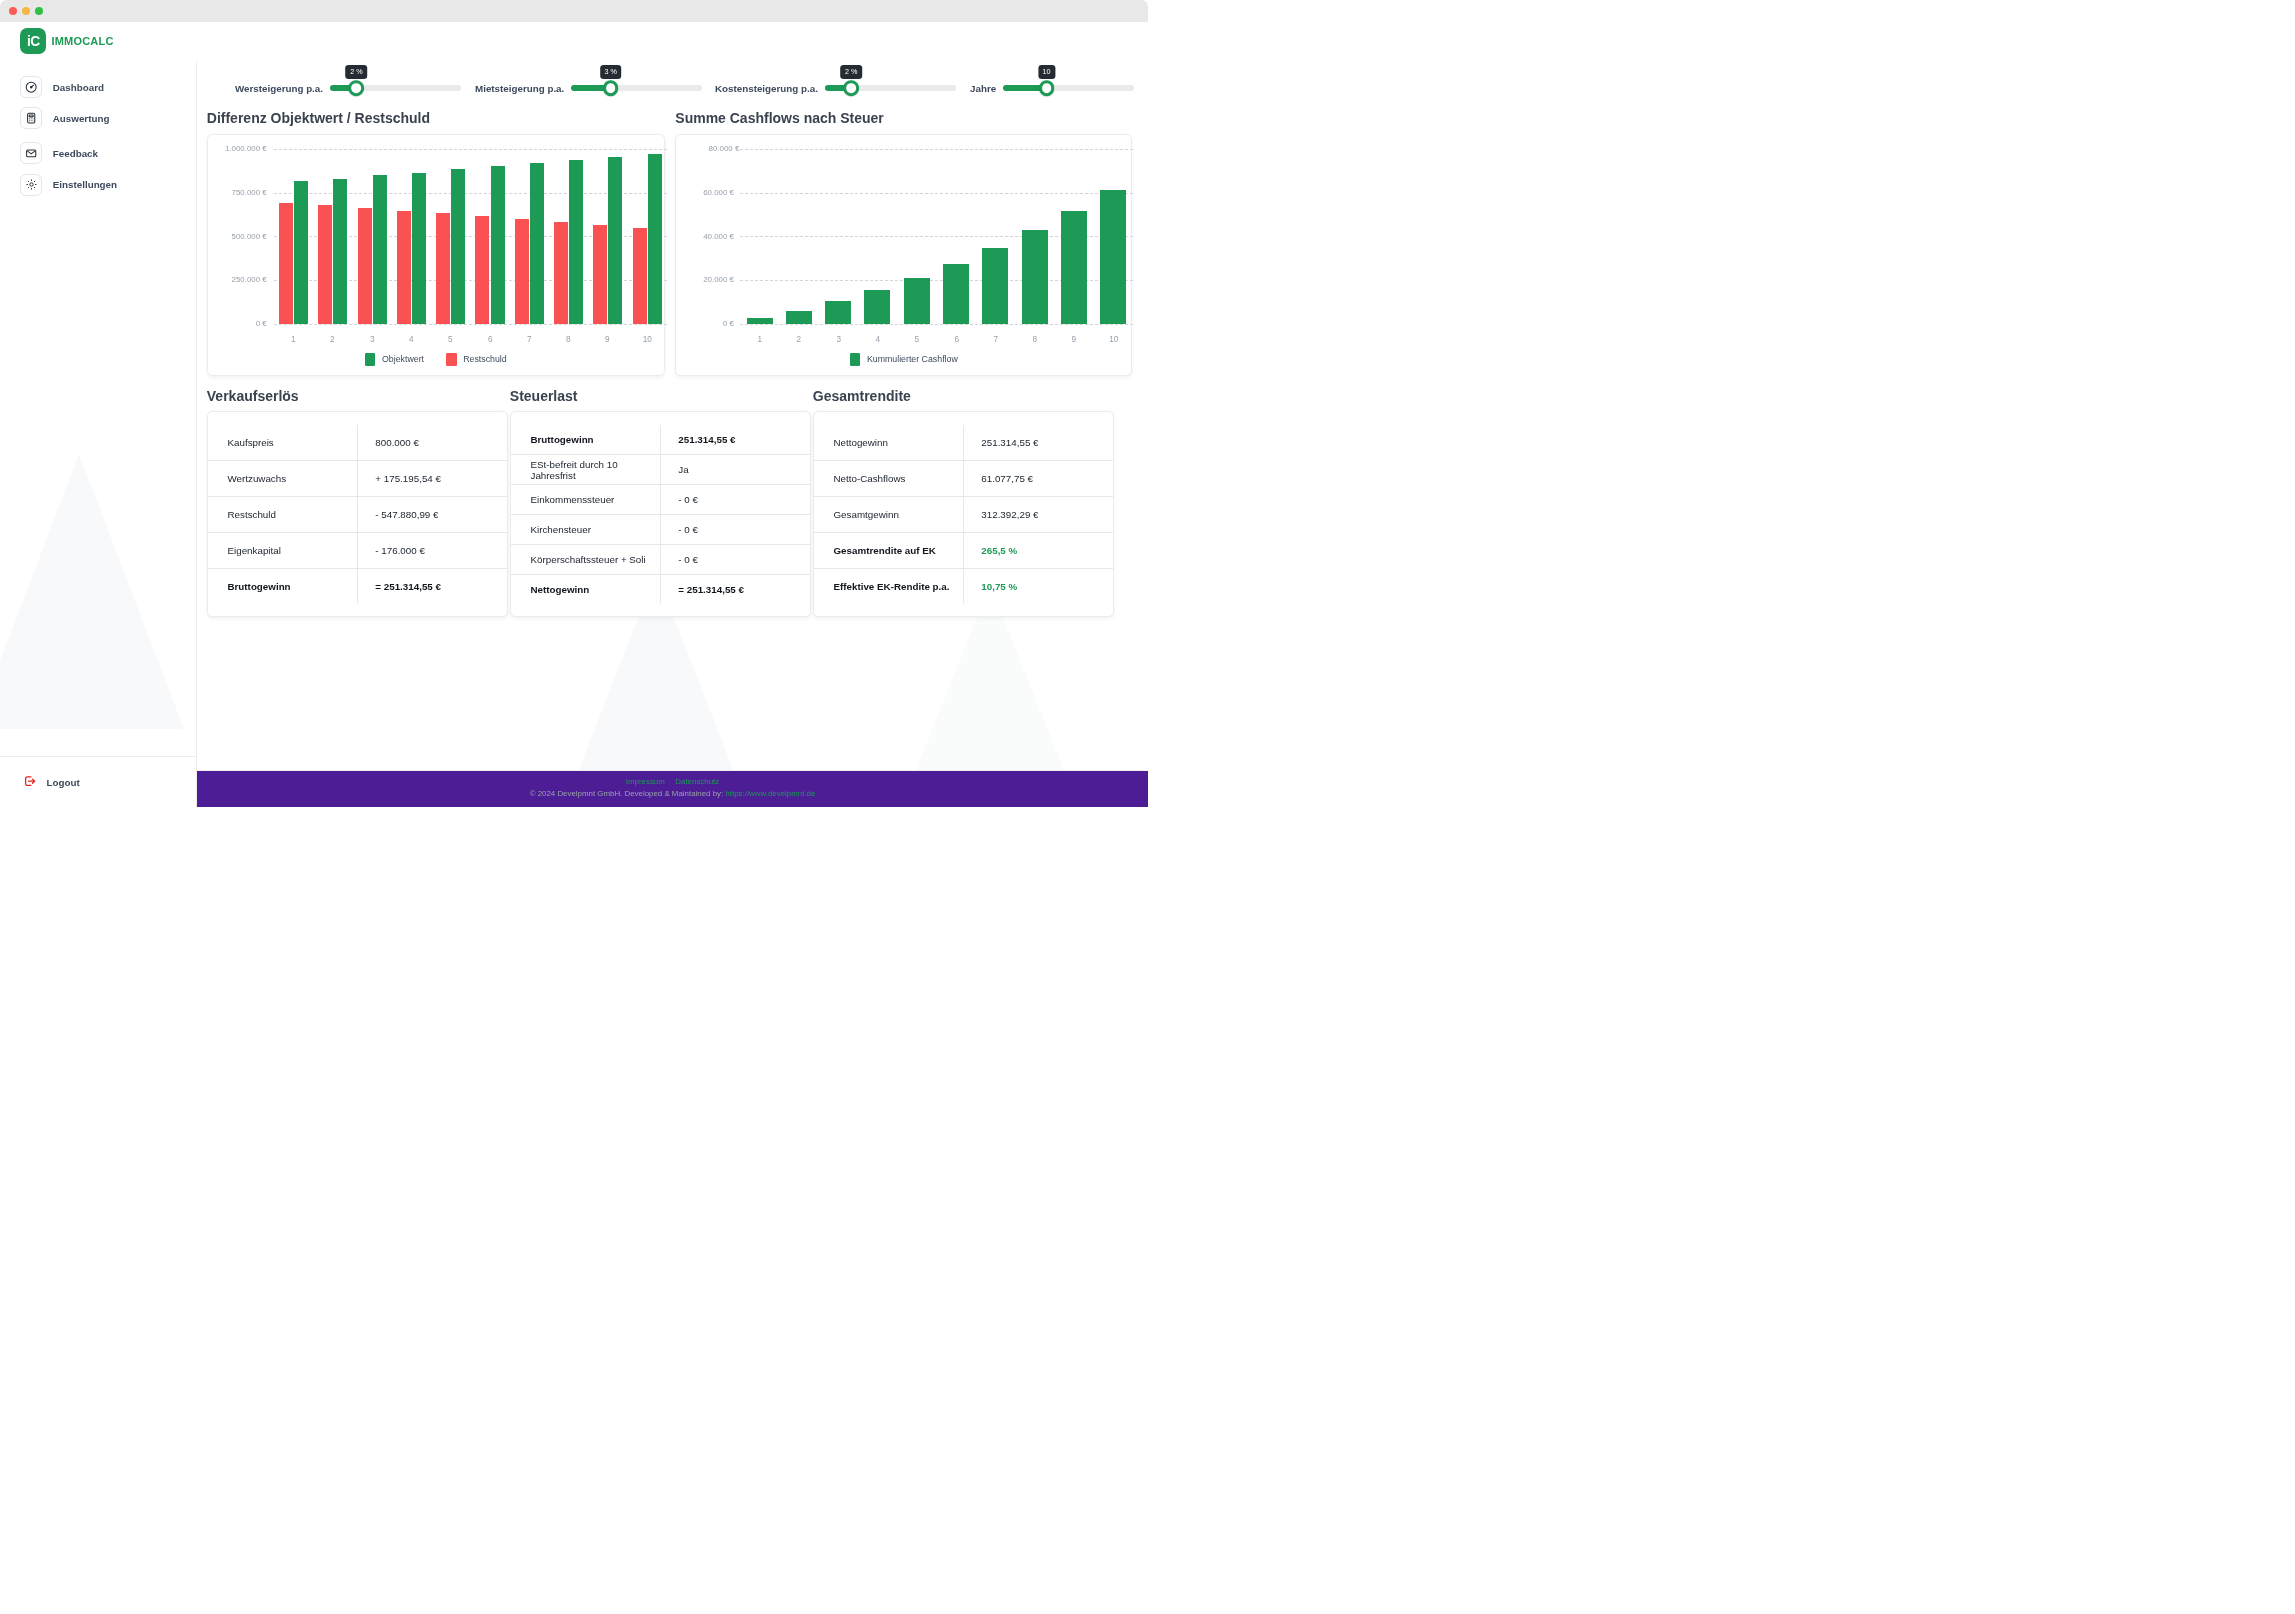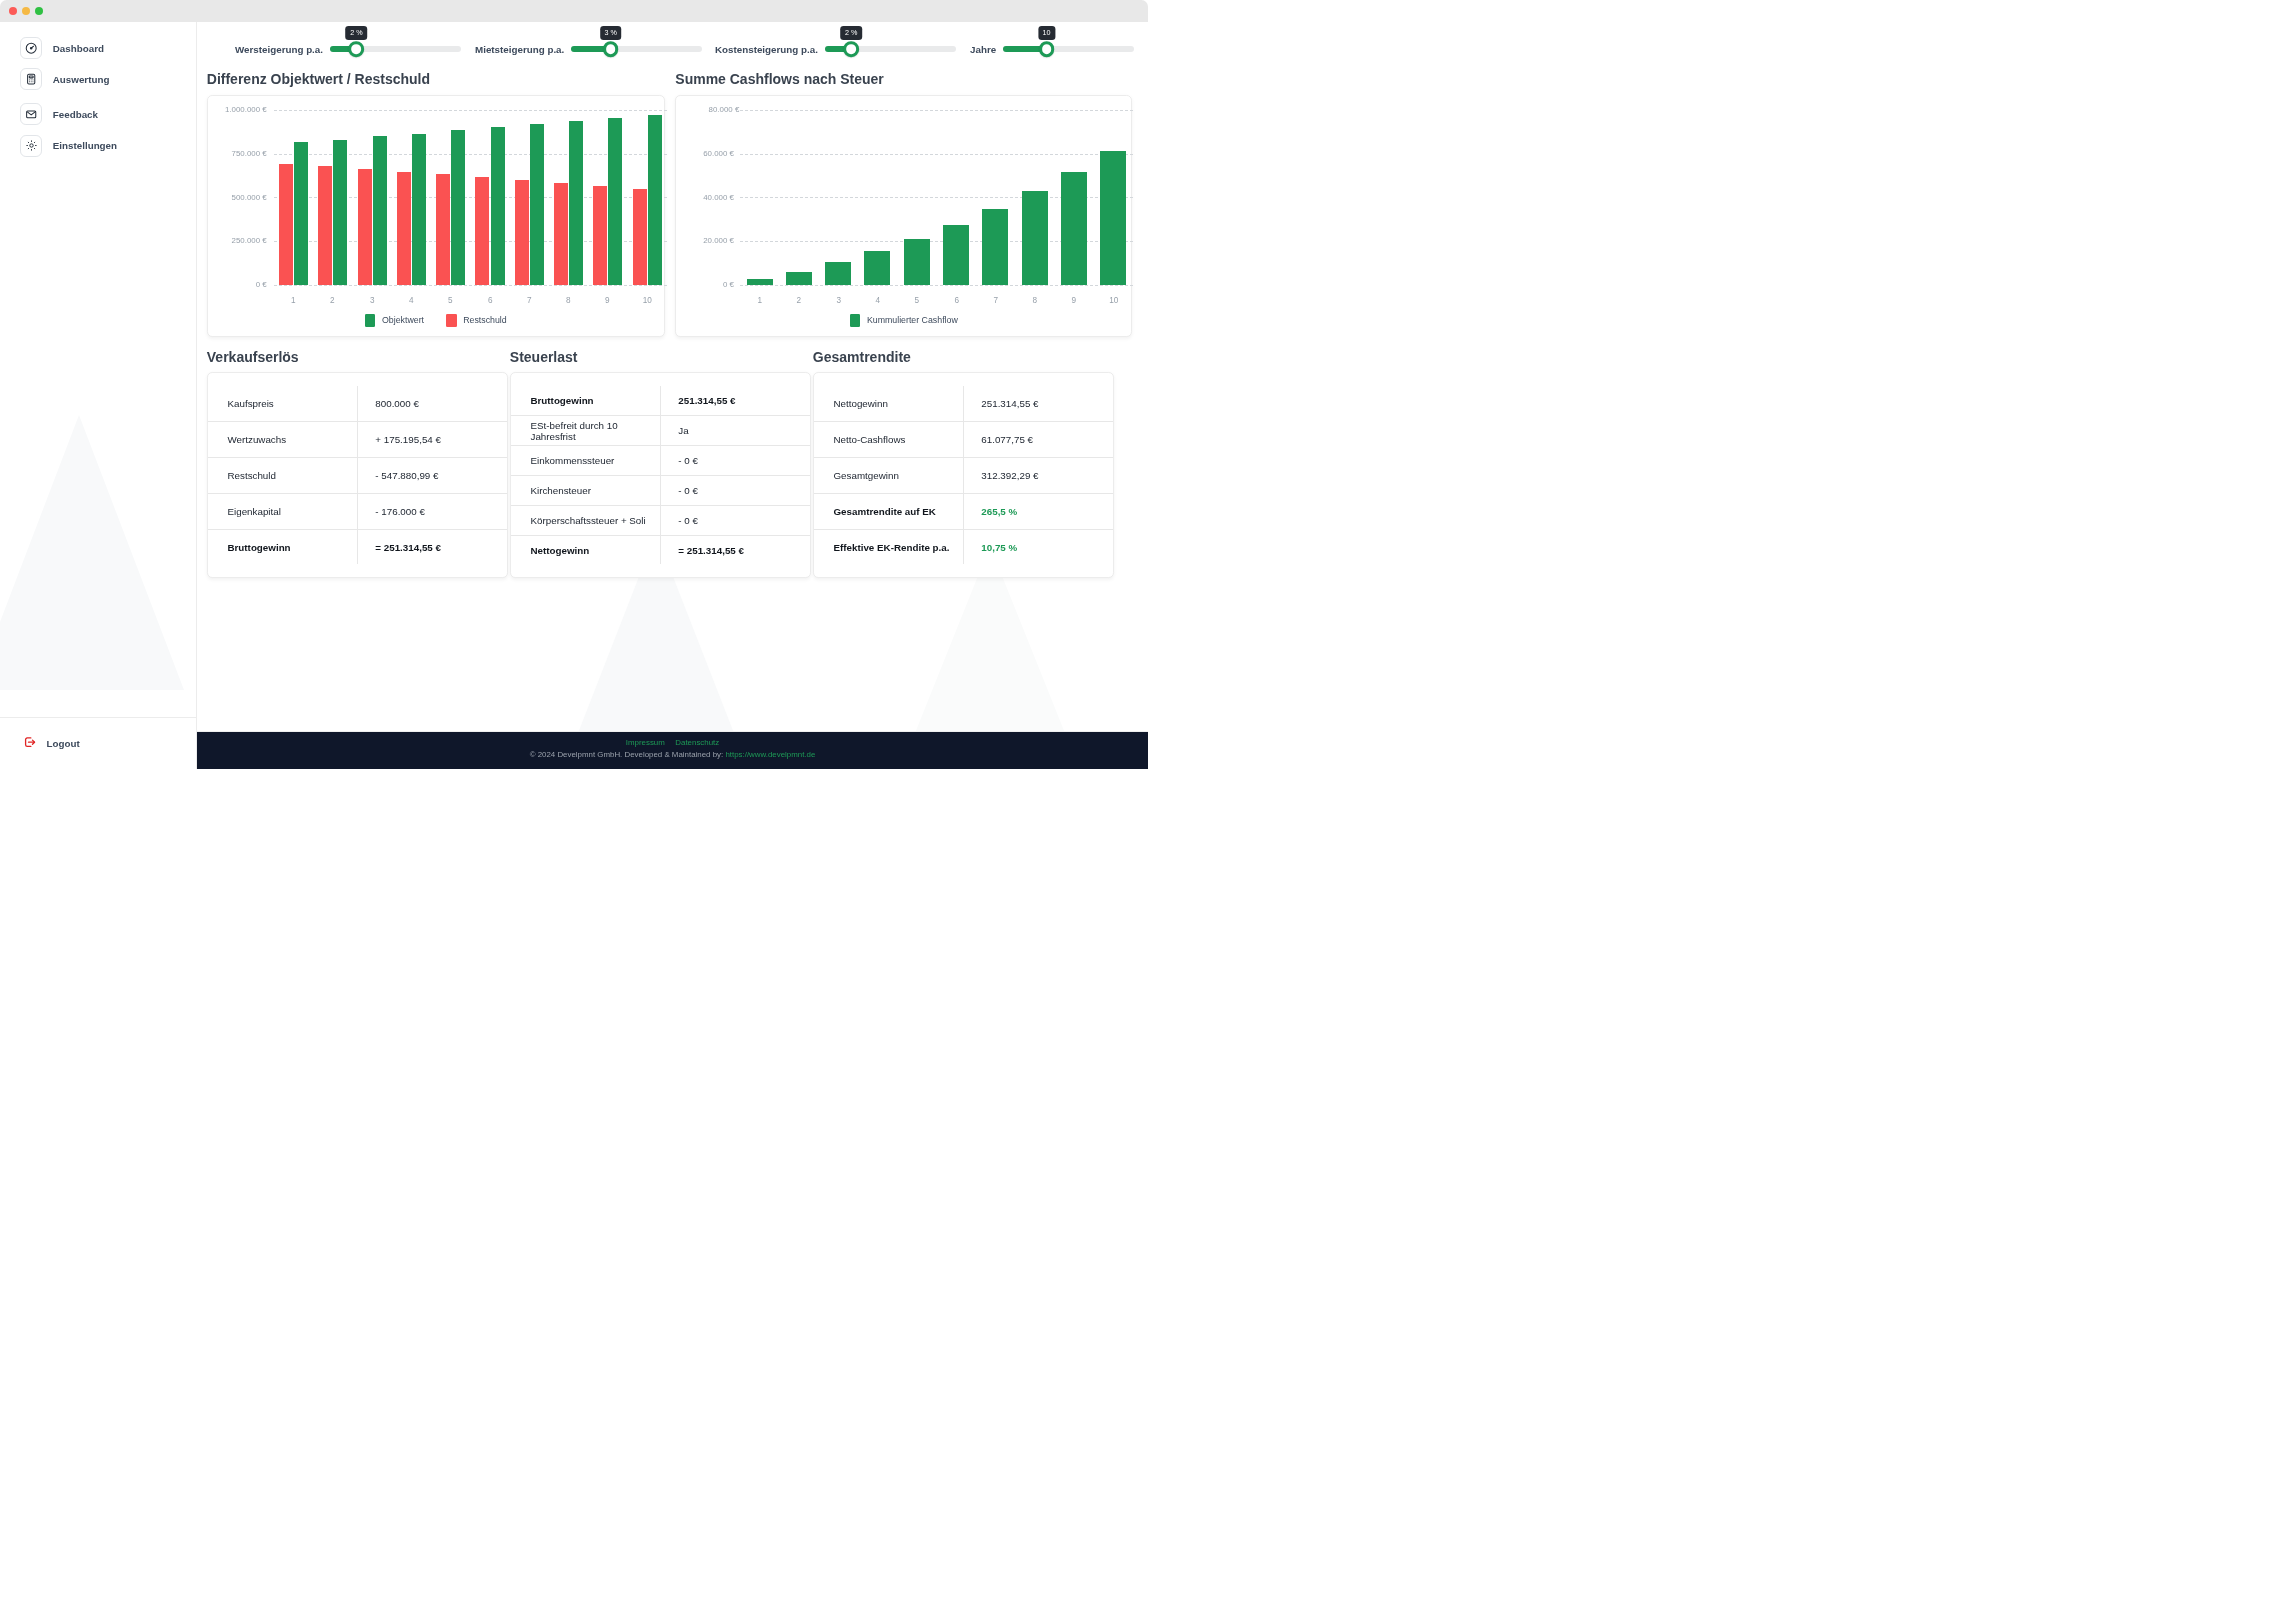--- a/index.html
+++ b/index.html
@@ -69,37 +69,42 @@
   .table-card { background:#fff; border:0.7px solid #ececec; border-radius:5.2px; box-shadow:0 1.3px 3.9px rgba(0,0,0,.05); height:206px; padding:13px 0; display:flex; flex-direction:column; }
   .trow { flex:1; display:flex; border-top:0.7px solid #e7e7e7; }
   .trow:first-child { border-top:none; }
   .tcell { display:flex; align-items:center; font-size:9.8px; color:#212833; }
   .tcell.lbl { width:50%; padding-left:19.7px; padding-right:6.6px; }
   .tcell.val { width:50%; border-left:0.7px solid #e7e7e7; padding-left:17px; }
   .trow.bold .tcell { font-weight:bold; color:#11161d; }
   .trow .tcell.green-val { color:#1d9a56; font-weight:bold; }
 
   
-  .main-footer { position:absolute; left:0; right:0; bottom:0; height:38px; border-top:0.7px solid #efefef; background:#0f172a; text-align:center; padding-top:6.6px; z-index:2; }
+  .main-footer { position:absolute; left:0; right:0; bottom:0; height:38px; border-top:0.7px solid #efefef; background:#4c1d95; text-align:center; padding-top:6.6px; z-index:2; }
   .footer-links { display:flex; justify-content:center; gap:10.5px; }
   .footer-links a { color:#1d9a56; font-size:7.9px; text-decoration:none; }
   .copyright { margin-top:2.6px; font-size:7.9px; color:#9aa1ab; }
   .copyright a { color:#1d9a56; text-decoration:none; }
 </style>
 </head>
 <body>
 
 <div class="window">
 
   <div class="titlebar">
     <div class="tl-dot dot-red"></div>
     <div class="tl-dot dot-yellow"></div>
     <div class="tl-dot dot-green"></div>
   </div>
 
+  <div class="header">
+    <div class="logo-box">iC</div>
+    <div class="logo-text">IMMOCALC</div>
+    <div class="header-rule"></div>
+  </div>
 
   <div class="body">
     <div class="sidebar">
       <div class="tri tri-a"></div>
 
       <div class="side-item">
         <span class="icon-box">
           <svg width="12.4" height="12.4" viewBox="0 0 19 19" fill="none" stroke="#252e3a" stroke-width="1.6">
             <circle cx="9.5" cy="9.5" r="7.6"></circle>
             <path d="M9.5 9.5 L13 6.5" stroke-linecap="round"></path>

